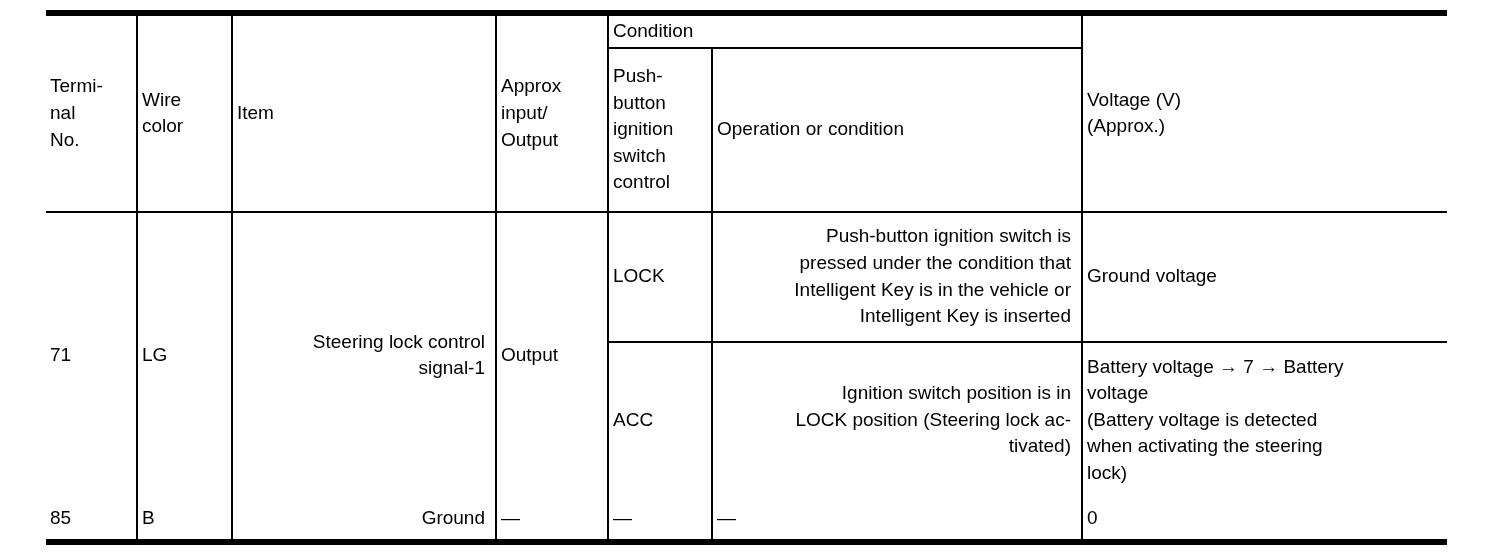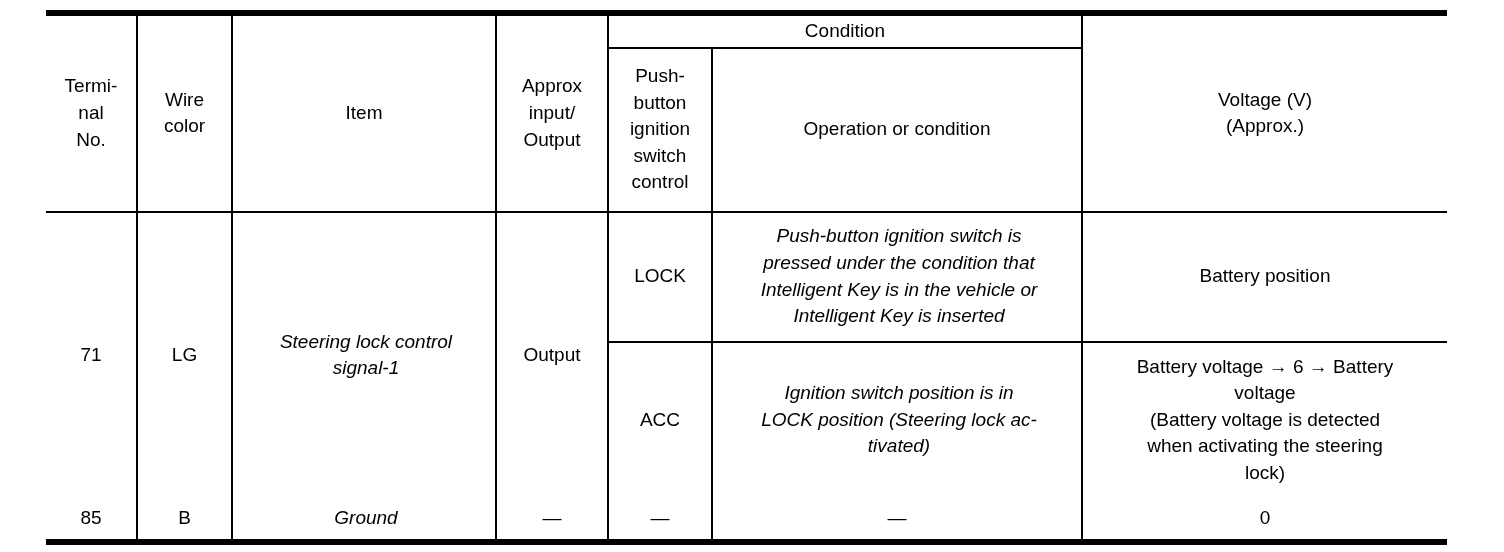--- a/index.html
+++ b/index.html
@@ -26,34 +26,34 @@
     border-collapse: collapse;
     table-layout: fixed;
     border-top: 6px solid #000;
     border-bottom: 6px solid #000;
   }
   table.spec th, table.spec td {
     border: 2px solid #000;
     font-size: 19px;
     line-height: 1.4;
     font-weight: normal;
-    text-align: center;
+    text-align: left;
     vertical-align: middle;
     white-space: pre-line;
     padding: 2px 4px;
     overflow: hidden;
   }
   
   table.spec tr > *:first-child { border-left: none; }
   table.spec tr > *:last-child  { border-right: none; }
   
   table.spec .no-bottom { border-bottom: none; }
   table.spec .no-top    { border-top: none; }
   
-  table.spec .cell-left { text-align: center; padding-left: 14px; padding-right: 10px; font-style: italic; }
+  table.spec .cell-left { text-align: right; padding-left: 14px; padding-right: 10px; }
   
   tr.r-cond   { height: 32px;  }
   tr.r-head   { height: 164px; }
   tr.r-lock   { height: 130px; }
   tr.r-acc    { height: 156px; }
   tr.r-72     { height: 44px;  }
 </style>
 </head>
 <body>
 
@@ -97,29 +97,29 @@
       <td rowspan="2" class="no-bottom">71</td>
       <td rowspan="2" class="no-bottom">LG</td>
       <td rowspan="2" class="no-bottom cell-left">Steering lock control
 signal-1</td>
       <td rowspan="2" class="no-bottom">Output</td>
       <td>LOCK</td>
       <td class="cell-left">Push-button ignition switch is
 pressed under the condition that
 Intelligent Key is in the vehicle or
 Intelligent Key is inserted</td>
-      <td>Battery position</td>
+      <td>Ground voltage</td>
     </tr>
 
     <tr class="r-acc">
       <td class="no-bottom">ACC</td>
       <td class="no-bottom cell-left">Ignition switch position is in
 LOCK position (Steering lock ac-
 tivated)</td>
-      <td class="no-bottom">Battery voltage → 6 → Battery
+      <td class="no-bottom">Battery voltage → 7 → Battery
 voltage
 (Battery voltage is detected
 when activating the steering
 lock)</td>
     </tr>
 
     <tr class="r-72">
       <td class="no-top">85</td>
       <td class="no-top">B</td>
       <td class="no-top cell-left">Ground</td>

